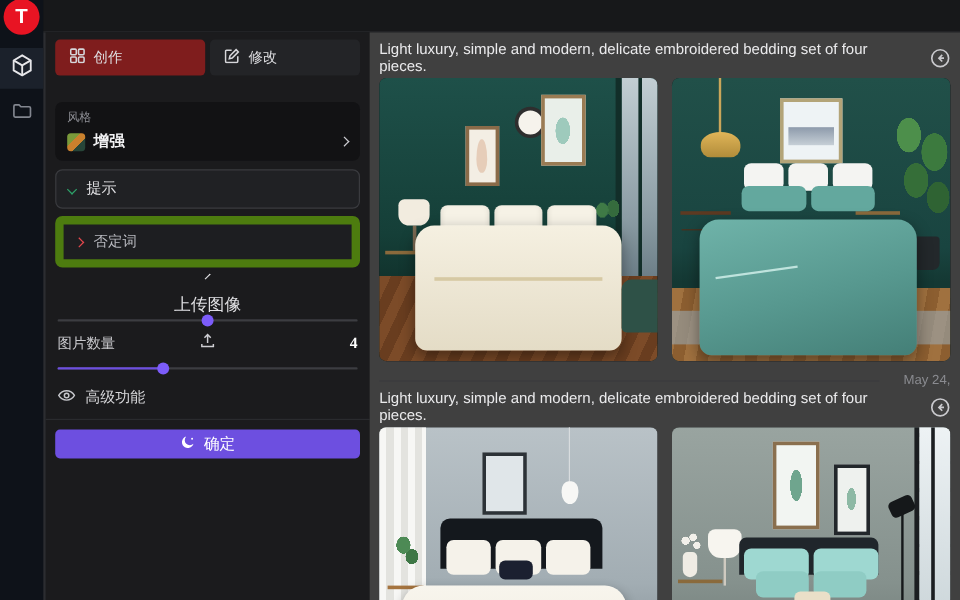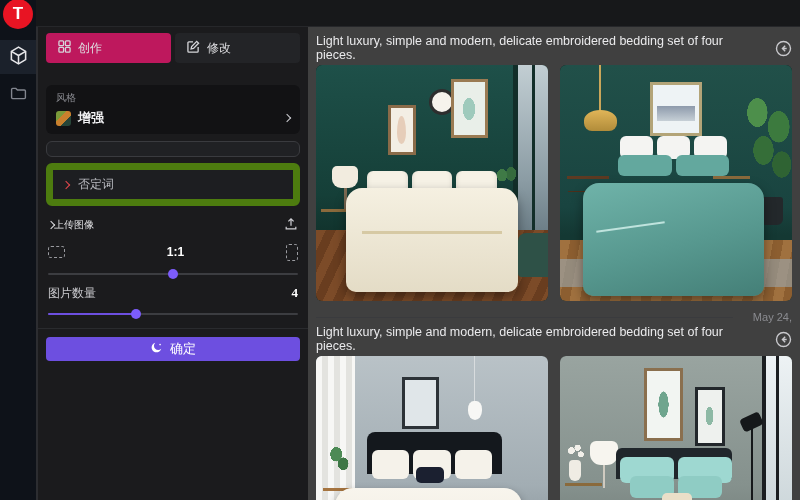--- a/index.html
+++ b/index.html
@@ -18,21 +18,21 @@
 
   
   .topbar { position:absolute; left:36px; top:0; right:0; height:27px; background:#17181a; border-bottom:1px solid #26272a; }
 
   
   .panel { position:absolute; left:36px; top:27px; width:272px; bottom:0; background:#1b1b1d;
     border-left:2px solid #2c2d31; padding:6px 8px 0 8px; }
   .tabs { display:flex; gap:4px; }
   .tab { flex:1; height:30px; border-radius:4px; display:flex; align-items:center; gap:7px;
     padding-left:12px; font-size:12px; color:#dedee1; background:#232427; cursor:pointer; }
-  .tab.active { background:#be185d; }
+  .tab.active { background:#7f1d1d; }
   .tab svg { stroke:#d6d6da; }
 
   .card { border-radius:6px; }
   .style-card { margin-top:22px; background:#121214; padding:6px 10px 7px 10px; }
   .mini-label { font-size:10px; color:#8d8e94; }
   .style-row { margin-top:4px; display:flex; align-items:center; gap:7px; cursor:pointer; }
   .style-thumb { width:15px; height:15px; border-radius:3px;
     background:linear-gradient(135deg,#7a9a3a 0 35%,#c9802d 35% 65%,#274538 65%); }
   .style-val { font-size:13px; font-weight:bold; color:#f2f2f4; flex:1; }
 
@@ -41,22 +41,22 @@
   .chev.d { transform:rotate(45deg); }
 
   .prompt-card { margin-top:7px; background:#202124; border:1px solid #3a3b3f; padding:7px 10px; }
   .sec-head { display:flex; align-items:center; gap:9px; font-size:12.5px; color:#e3e3e6; cursor:pointer; }
   .green { color:#2ea36a; } .red { color:#e5484d; }
   .prompt-text { margin-top:6px; font-size:11.5px; line-height:1.45; color:#d9d9dc; cursor:text; }
 
   .neg-card { margin-top:6px; background:#1d1e21; border:7px solid #4d7c0f; padding:6px 10px; color:#a7a8ae; }
   .neg-card .sec-head { color:#b9bac0; font-size:12px; }
 
-  .row-line { margin-top:7px; height:24px; display:flex; align-items:center; gap:0;
-    font-size:10px; color:#e0e0e3; cursor:pointer; padding:0 2px; }
+  .row-line { margin-top:7px; height:24px; display:flex; align-items:center; gap:14px;
+    font-size:14px; color:#e0e0e3; cursor:pointer; padding:0 2px;flex-direction:column; }
   .row-line .grow { flex:1; }
   .row-line svg { stroke:#cfcfd4; }
 
   .settings-head { margin-top:5px; }
   .aspect-row { margin-top:6px; display:flex; align-items:center; height:18px; padding:0 2px; }
   .ar-land { width:17px; height:12px; border:1.5px dashed #9a9ba0; border-radius:3px; }
   .ar-port { width:12px; height:17px; border:1.5px dashed #9a9ba0; border-radius:3px; }
   .ar-val { flex:1; text-align:center; font-size:12px; font-weight:bold; color:#fff; }
 
   .slider { position:relative; margin:8px 2px 0 2px; height:10px; cursor:pointer; }
@@ -249,20 +249,24 @@
   <div class="card style-card">
     <div class="mini-label">风格</div>
     <div class="style-row">
       <span class="style-thumb"></span>
       <span class="style-val">增强</span>
       <span class="chev r" style="color:#cfcfd4"></span>
     </div>
   </div>
 
   <div class="card prompt-card">
+    <div class="sec-head">
+      <span class="chev d green"></span>
+      <span>提示</span>
+    </div>
   </div>
 
   <div class="card neg-card">
     <div class="sec-head">
       <span class="chev r red"></span>
       <span>否定词</span>
     </div>
   </div>
 
   <div class="row-line">
@@ -270,40 +274,44 @@
     <span class="grow">上传图像</span>
     <span>
       <svg width="14" height="14" viewBox="0 0 16 16" fill="none" stroke-width="1.4">
         <path d="M8 10V2.5M5 5l3-3 3 3"></path>
           <path d="M2.5 11v2.5h11V11"></path>
       </svg>
     </span>
   </div>
 
 
-  <div class="aspect-row">
-    <span class="ar-land"></span>
-    <span class="ar-val">1:1</span>
-    <span class="ar-port"></span>
-  </div>
   <div class="slider">
     <span class="track" style="position:absolute"></span>
     <span class="thumb" style="position: absolute; left: 50%;"></span>
   </div>
 
   <div class="count-row">
     <span>图片数量</span>
     <span class="count-val">4</span>
   </div>
   <div class="slider">
     <span class="track" style="position:absolute"></span>
     <span class="fill" style="position: absolute; width: 35%;"></span>
     <span class="thumb" style="position: absolute; left: 35%;"></span>
   </div>
 
+  <div class="adv-row">
+    <span>
+      <svg width="15" height="15" viewBox="0 0 16 16" fill="none" stroke-width="1.3">
+        <path d="M1 8s2.6-4.2 7-4.2S15 8 15 8s-2.6 4.2-7 4.2S1 8 1 8z"></path>
+          <circle cx="8" cy="8" r="2"></circle>
+      </svg>
+    </span>
+    <span>高级功能</span>
+  </div>
 
   <div class="panel-div"></div>
 
   <button class="confirm-btn">
     <span>
       <svg width="13" height="13" viewBox="0 0 16 16" fill="#fff">
         <path d="M13.8 9.6A6 6 0 1 1 6.4 2.2a4.8 4.8 0 0 0 7.4 7.4z"></path>
           <circle cx="12.4" cy="4.4" r="1"></circle>
       </svg>
     </span>

